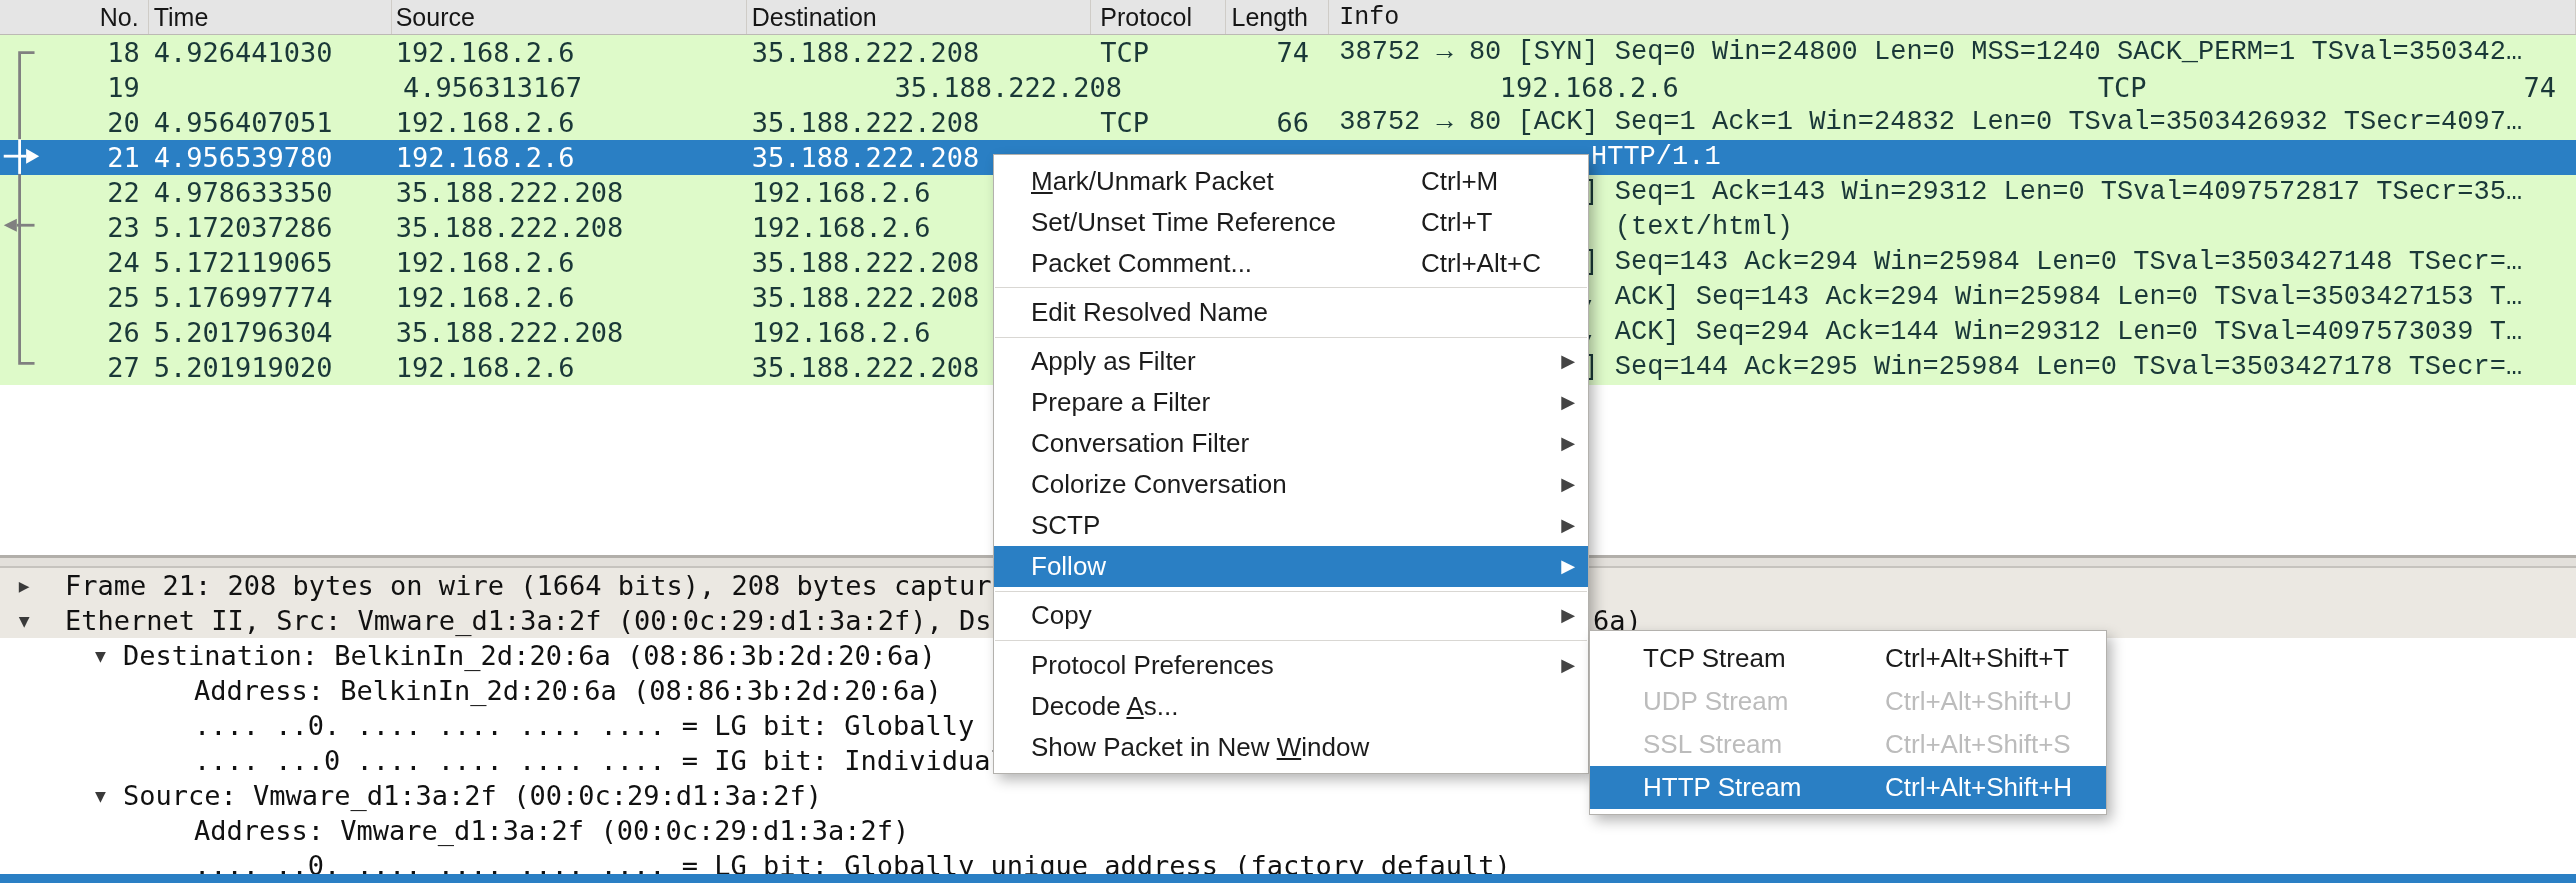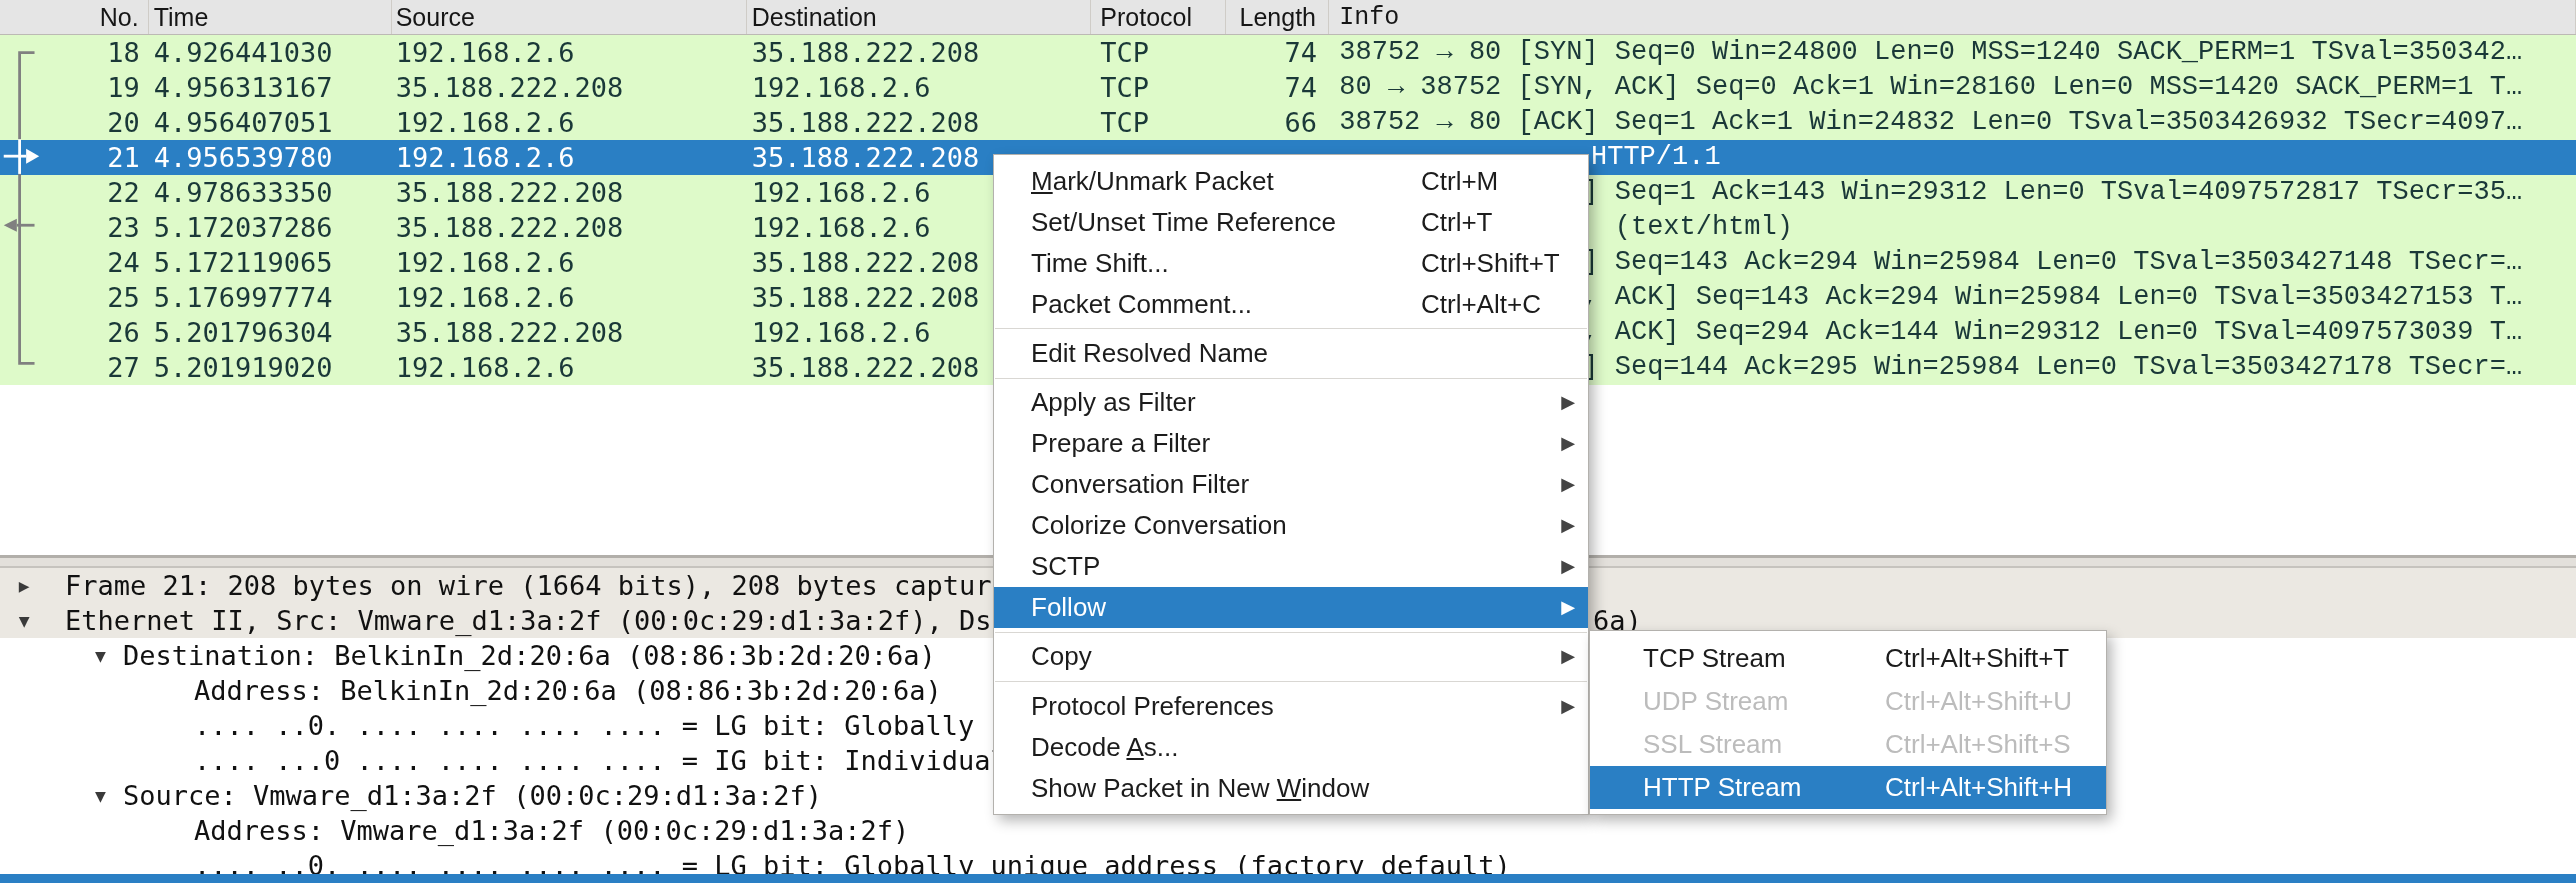--- a/index.html
+++ b/index.html
@@ -17,21 +17,21 @@
     border-bottom:0.9px solid #bcb9b4;font-size:25px;color:#161616;}
   .phead .hc{border-right:0.9px solid #cfccc7;overflow:hidden;white-space:nowrap;}
   .prow{display:flex;height:35px;line-height:35px;background:var(--green);
     color:var(--rowtxt);font-size:27px;white-space:pre;}
   .prow.selected{background:var(--sel);color:#ffffff;}
   .c-no{width:149px;text-align:right;padding-right:9.3px;flex:none;}
   .c-time{width:243px;padding-left:4.7px;flex:none;}
   .c-src{width:355px;padding-left:3.7px;flex:none;}
   .c-dst{width:344px;padding-left:4.7px;flex:none;}
   .c-proto{width:135px;padding-left:9.3px;flex:none;}
-  .c-len{width:103px;text-align:right;padding-right:12px;flex:none;}
+  .c-len{width:103px;text-align:right;padding-right:20px;flex:none;}
   .c-info{flex:1;padding-left:10.3px;overflow:hidden;font-family:Liberation Mono, monospace;}
   .prow .c-info.pad21{padding-left:262px;}
   .marks{position:absolute;left:0;top:0;pointer-events:none;}
 
   
   .split1{position:absolute;left:0;top:555px;width:2576px;height:2.8px;background:#b2afaa;}
   .split2{position:absolute;left:0;top:558px;width:2576px;height:8.4px;background:#e3e0db;}
   .split3{position:absolute;left:0;top:566px;width:2576px;height:1.9px;background:#c6c3be;}
 
   
@@ -91,21 +91,20 @@
     <div class="c-len">74</div>
     <div class="c-info">38752 → 80 [SYN] Seq=0 Win=24800 Len=0 MSS=1240 SACK_PERM=1 TSval=350342…</div>
   </div>
   <div class="prow mono">
     <div class="c-no">19</div>
     <div class="c-time">4.956313167</div>
     <div class="c-src">35.188.222.208</div>
     <div class="c-dst">192.168.2.6</div>
     <div class="c-proto">TCP</div>
     <div class="c-len">74</div>
-    <div class="c-info">80 → 38752 [SYN, ACK] Seq=0 Ack=1 Win=28160 Len=0 MSS=1420 SACK_PERM=1 T…</div>
   </div>
   <div class="prow mono">
     <div class="c-no">20</div>
     <div class="c-time">4.956407051</div>
     <div class="c-src">192.168.2.6</div>
     <div class="c-dst">35.188.222.208</div>
     <div class="c-proto">TCP</div>
     <div class="c-len">66</div>
     <div class="c-info">38752 → 80 [ACK] Seq=1 Ack=1 Win=24832 Len=0 TSval=3503426932 TSecr=4097…</div>
   </div>
@@ -231,24 +230,20 @@
 <div class="panel cmenu">
   <div class="mi">
     <span><span></span><span class="u">M</span><span>ark/Unmark Packet</span></span>
     <span class="mishort">Ctrl+M</span>
   </div>
   <div class="mi">
     <span>Set/Unset Time Reference</span>
     <span class="mishort">Ctrl+T</span>
   </div>
   <div class="mi">
-    <span>Time Shift...</span>
-    <span class="mishort">Ctrl+Shift+T</span>
-  </div>
-  <div class="mi">
     <span>Packet Comment...</span>
     <span class="mishort">Ctrl+Alt+C</span>
   </div>
   <div class="msep"></div>
   <div class="mi">
     <span>Edit Resolved Name</span>
   </div>
   <div class="msep"></div>
   <div class="mi">
     <span>Apply as Filter</span>

